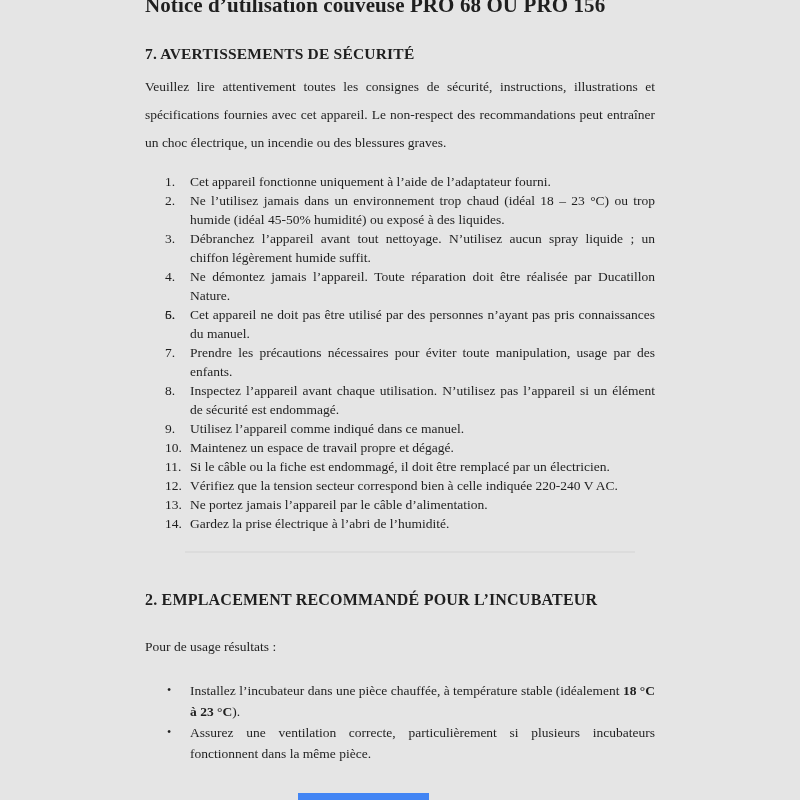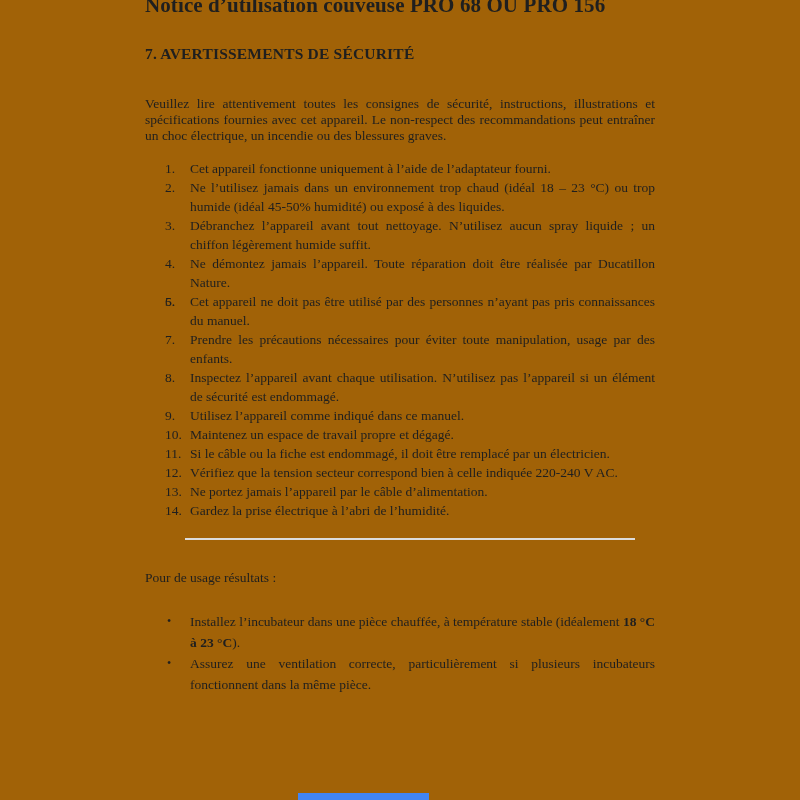--- a/index.html
+++ b/index.html
@@ -2,44 +2,44 @@
 <html><head>
 <meta charset="utf-8">
 <style>
   * { margin: 0; padding: 0; box-sizing: border-box; }
   html, body { background: #ffffff; }
   .page {
     position: relative;
     width: 800px;
     height: 800px;
     margin: 0 auto;
-    background: #a16207;
+    background: #e5e5e5;
     overflow: hidden;
     font-family: "Liberation Serif", "DejaVu Serif", serif;
     color: #1f1f1f;
     padding: 0 145px;
   }
   .doc-title {
     font-size: 21px;
     font-weight: bold;
     line-height: 25px;
     margin-top: -7px;
     white-space: nowrap;
     letter-spacing: 0.1px;
   }
   .h-sec1 {
     font-size: 15.5px;
     font-weight: bold;
     margin-top: 27px;
     letter-spacing: 0.2px;
   }
   .intro {
-    margin-top: 33px;
+    margin-top: 10px;
     font-size: 13.5px;
-    line-height: 16px;
+    line-height: 28px;
     text-align: justify;
   }
   ol.num-list {
     list-style: none;
     margin-top: 15px;
     font-size: 13.5px;
     line-height: 19px;
   }
   ol.num-list li {
     position: relative;
@@ -118,20 +118,21 @@
       <li><span class="li-num">11.</span><span>Si le câble ou la fiche est endommagé, il doit être remplacé par un électricien.</span></li>
       <li><span class="li-num">12.</span><span>Vérifiez que la tension secteur correspond bien à celle indiquée 220-240 V AC.</span></li>
       <li><span class="li-num">13.</span><span>Ne portez jamais l’appareil par le câble d’alimentation.</span></li>
       <li><span class="li-num">14.</span><span>Gardez la prise électrique à l’abri de l’humidité.</span></li>
     </ol>
   </section>
 
   <hr class="divider" style="border-top-color: rgb(220, 220, 220);">
 
   <section>
+    <h2 class="h-sec2">2. EMPLACEMENT RECOMMANDÉ POUR L’INCUBATEUR</h2>
     <p class="results-intro">Pour de usage résultats :</p>
 
     <ul class="bullet-list">
       <li><span class="li-bullet">•</span><span><span>Installez l’incubateur dans une pièce chauffée, à température stable (idéalement </span><b>18 °C à 23 °C</b><span>).</span></span></li>
       <li><span class="li-bullet">•</span><span><span>Assurez une ventilation correcte, particulièrement si plusieurs incubateurs fonctionnent dans la même pièce.</span><b></b><span></span></span></li>
 
     </ul>
   </section>
 
   <div class="blue-fragment" style="background: rgb(66, 133, 244);"></div>

